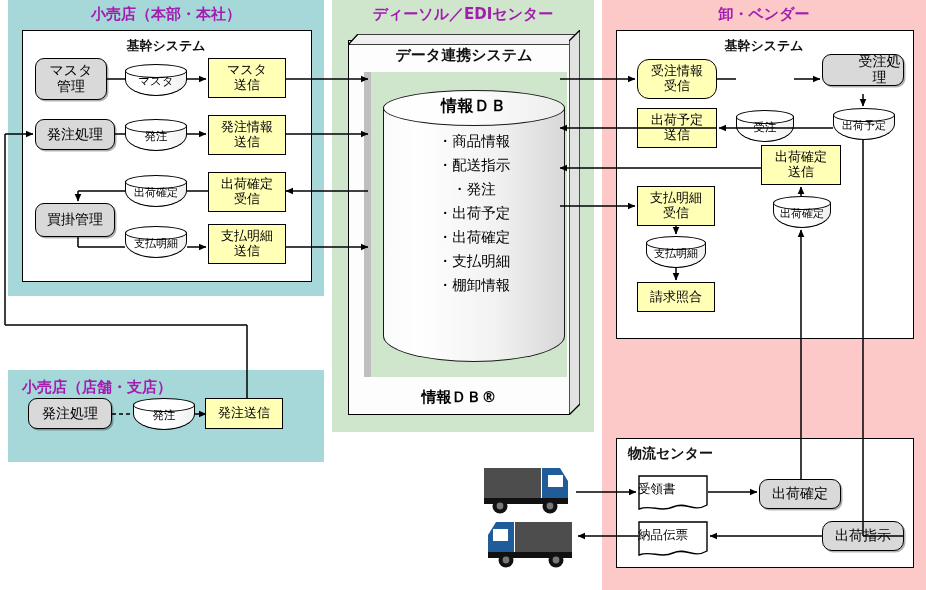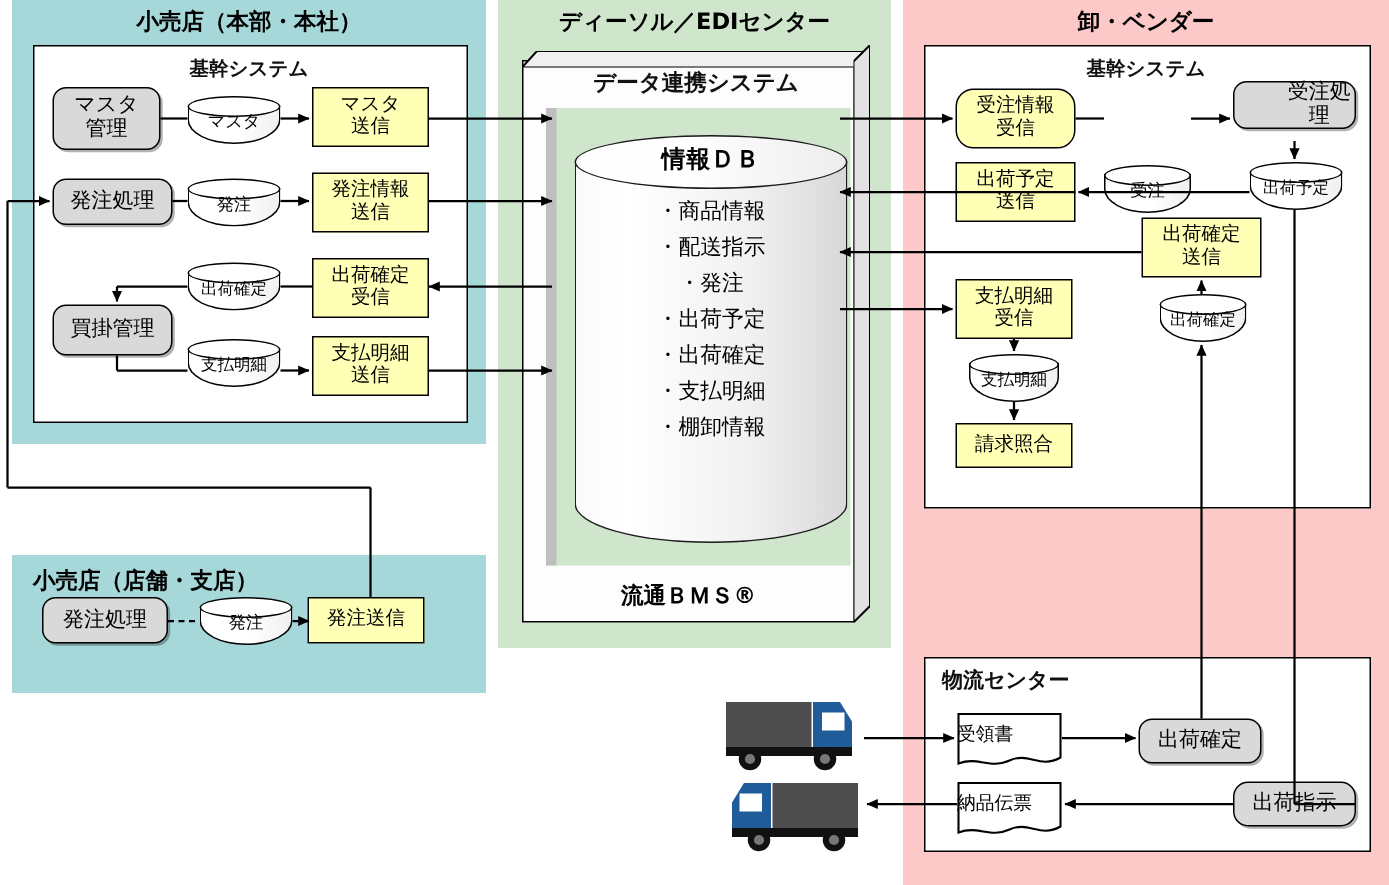--- a/index.html
+++ b/index.html
@@ -1,20 +1,20 @@
 <!DOCTYPE html>
 <html><head>
 <meta charset="utf-8">
 <style>
   html,body{margin:0;padding:0;background:#ffffff;}
   body{font-family:"DejaVu Sans","Liberation Sans",sans-serif;}
   #stage{position:relative;width:926px;height:590px;overflow:hidden;background:#fff;}
 
   .panel{position:absolute;}
-  .panel-title{position:absolute;font-weight:bold;color:#000000;white-space:nowrap;}
+  .panel-title{position:absolute;font-weight:bold;color:#a21caf;white-space:nowrap;}
 
   .wbox{position:absolute;background:#ffffff;border:1.6px solid #000;}
   .wbox-title{position:absolute;font-weight:bold;color:#111;white-space:nowrap;text-align:center;}
 
   
   .node{position:absolute;box-sizing:border-box;display:flex;align-items:center;
         justify-content:center;text-align:center;color:#000;line-height:1.12;
         white-space:pre-line;}
   .n-gray{background:#d9d9d9;border:1.4px solid #000;border-radius:9px;
           box-shadow:1.5px 1.5px 0 rgba(0,0,0,.30);}
@@ -153,21 +153,21 @@
       <li>・商品情報</li>
       <li>・配送指示</li>
       <li>・発注</li>
       <li>・出荷予定</li>
       <li>・出荷確定</li>
       <li>・支払明細</li>
       <li>・棚卸情報</li>
     </ul>
   </div>
 
-  <div class="bms" style="left:348px;top:388px;width:222px;font-size:15px;">流通ＢＭＳ®</div>
+  <div class="bms" style="left:348px;top:388px;width:222px;font-size:15px;">情報ＤＢ®</div>
 
   <div class="wbox" style="left:616px;top:30px;width:296px;height:307px;"></div>
   <div class="wbox-title" style="left:616px;top:37px;width:296px;font-size:13px;">基幹システム</div>
 
   <div class="node n-yellow" style="left:637px;top:59px;width:80px;height:40px;font-size:13px;border-radius:12px;">受注情報
 受信</div>
   <div class="cyl" style="left:736px;top:62px;width:58px;height:32px;margin-top:48px;">
     <div class="body"></div>
       <div class="top"></div>
     <div class="lbl" style="font-size:11.5px;">受注</div>

